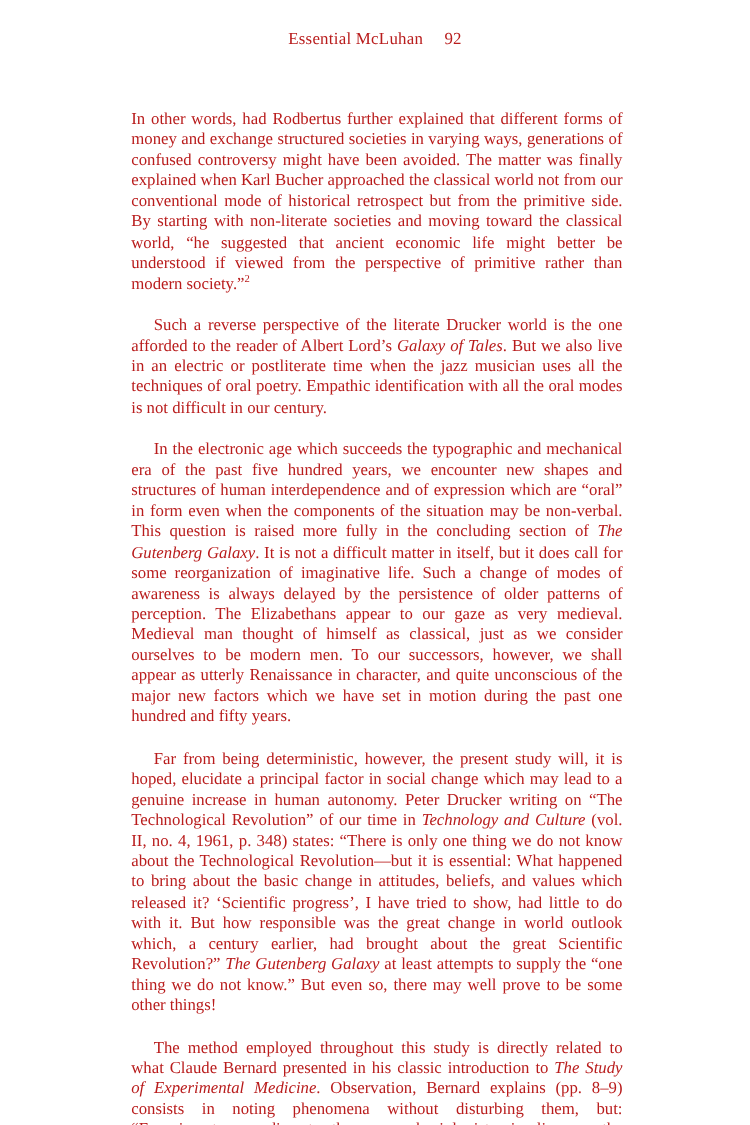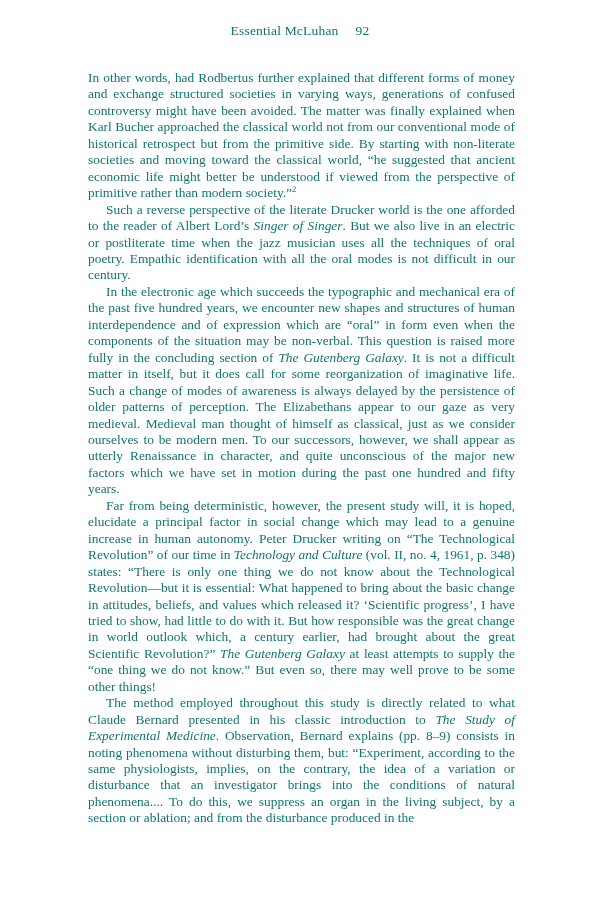--- a/index.html
+++ b/index.html
@@ -33,42 +33,42 @@
     position: absolute;
     top: 70px;
     left: 88px;
     width: 427px;
     font-size: 13.4px;
     line-height: 16.45px;
     text-align: justify;
     text-justify: inter-word;
   }
   .body-text p {
-    margin: 0;
+    margin: 17px;
     padding: 0;
   }
   .body-text p.indent {
     text-indent: 18px;
   }
   .body-text i {
     font-style: italic;
   }
   .body-text sup {
     font-size: 8.5px;
     line-height: 0;
     vertical-align: super;
   }
 </style>
 </head>
 <body>
 
-<div class="page" style="background: rgb(255, 255, 255); color: #0f766e;">
+<div class="page" style="background: rgb(255, 255, 255); color: #b91c1c;">
   <div class="running-header">
     <span>Essential McLuhan</span><span class="pagenum">92</span>
   </div>
   <div class="body-text">
       <p><span>In other words, had Rodbertus further explained that different forms of money and exchange structured societies in varying ways, generations of confused controversy might have been avoided. The matter was finally explained when Karl Bucher approached the classical world not from our conventional mode of historical retrospect but from the primitive side. By starting with non-literate societies and moving toward the classical world, “he suggested that ancient economic life might better be understood if viewed from the perspective of primitive rather than modern society.”</span><sup>2</sup></p>
-      <p class="indent"><span>Such a reverse perspective of the literate Drucker world is the one afforded to the reader of Albert Lord’s </span><i>Singer of Singer</i><span>. But we also live in an electric or postliterate time when the jazz musician uses all the techniques of oral poetry. Empathic identification with all the oral modes is not difficult in our century.</span></p>
+      <p class="indent"><span>Such a reverse perspective of the literate Drucker world is the one afforded to the reader of Albert Lord’s </span><i>Galaxy of Tales</i><span>. But we also live in an electric or postliterate time when the jazz musician uses all the techniques of oral poetry. Empathic identification with all the oral modes is not difficult in our century.</span></p>
       <p class="indent"><span>In the electronic age which succeeds the typographic and mechanical era of the past five hundred years, we encounter new shapes and structures of human interdependence and of expression which are “oral” in form even when the components of the situation may be non-verbal. This question is raised more fully in the concluding section of </span><i>The Gutenberg Galaxy</i><span>. It is not a difficult matter in itself, but it does call for some reorganization of imaginative life. Such a change of modes of awareness is always delayed by the persistence of older patterns of perception. The Elizabethans appear to our gaze as very medieval. Medieval man thought of himself as classical, just as we consider ourselves to be modern men. To our successors, however, we shall appear as utterly Renaissance in character, and quite unconscious of the major new factors which we have set in motion during the past one hundred and fifty years.</span></p>
       <p class="indent"><span>Far from being deterministic, however, the present study will, it is hoped, elucidate a principal factor in social change which may lead to a genuine increase in human autonomy. Peter Drucker writing on “The Technological Revolution” of our time in </span><i>Technology and Culture</i><span> (vol. II, no. 4, 1961, p. 348) states: “There is only one thing we do not know about the Technological Revolution—but it is essential: What happened to bring about the basic change in attitudes, beliefs, and values which released it? ‘Scientific progress’, I have tried to show, had little to do with it. But how responsible was the great change in world outlook which, a century earlier, had brought about the great Scientific Revolution?” </span><i>The Gutenberg Galaxy</i><span> at least attempts to supply the “one thing we do not know.” But even so, there may well prove to be some other things!</span></p>
       <p class="indent"><span>The method employed throughout this study is directly related to what Claude Bernard presented in his classic introduction to </span><i>The Study of Experimental Medicine</i><span>. Observation, Bernard explains (pp. 8–9) consists in noting phenomena without disturbing them, but: “Experiment, according to the same physiologists, implies, on the contrary, the idea of a variation or disturbance that an investigator brings into the conditions of natural phenomena.... To do this, we suppress an organ in the living subject, by a section or ablation; and from the disturbance produced in the</span></p>
     </div>
 </div>
 
 </body></html>

